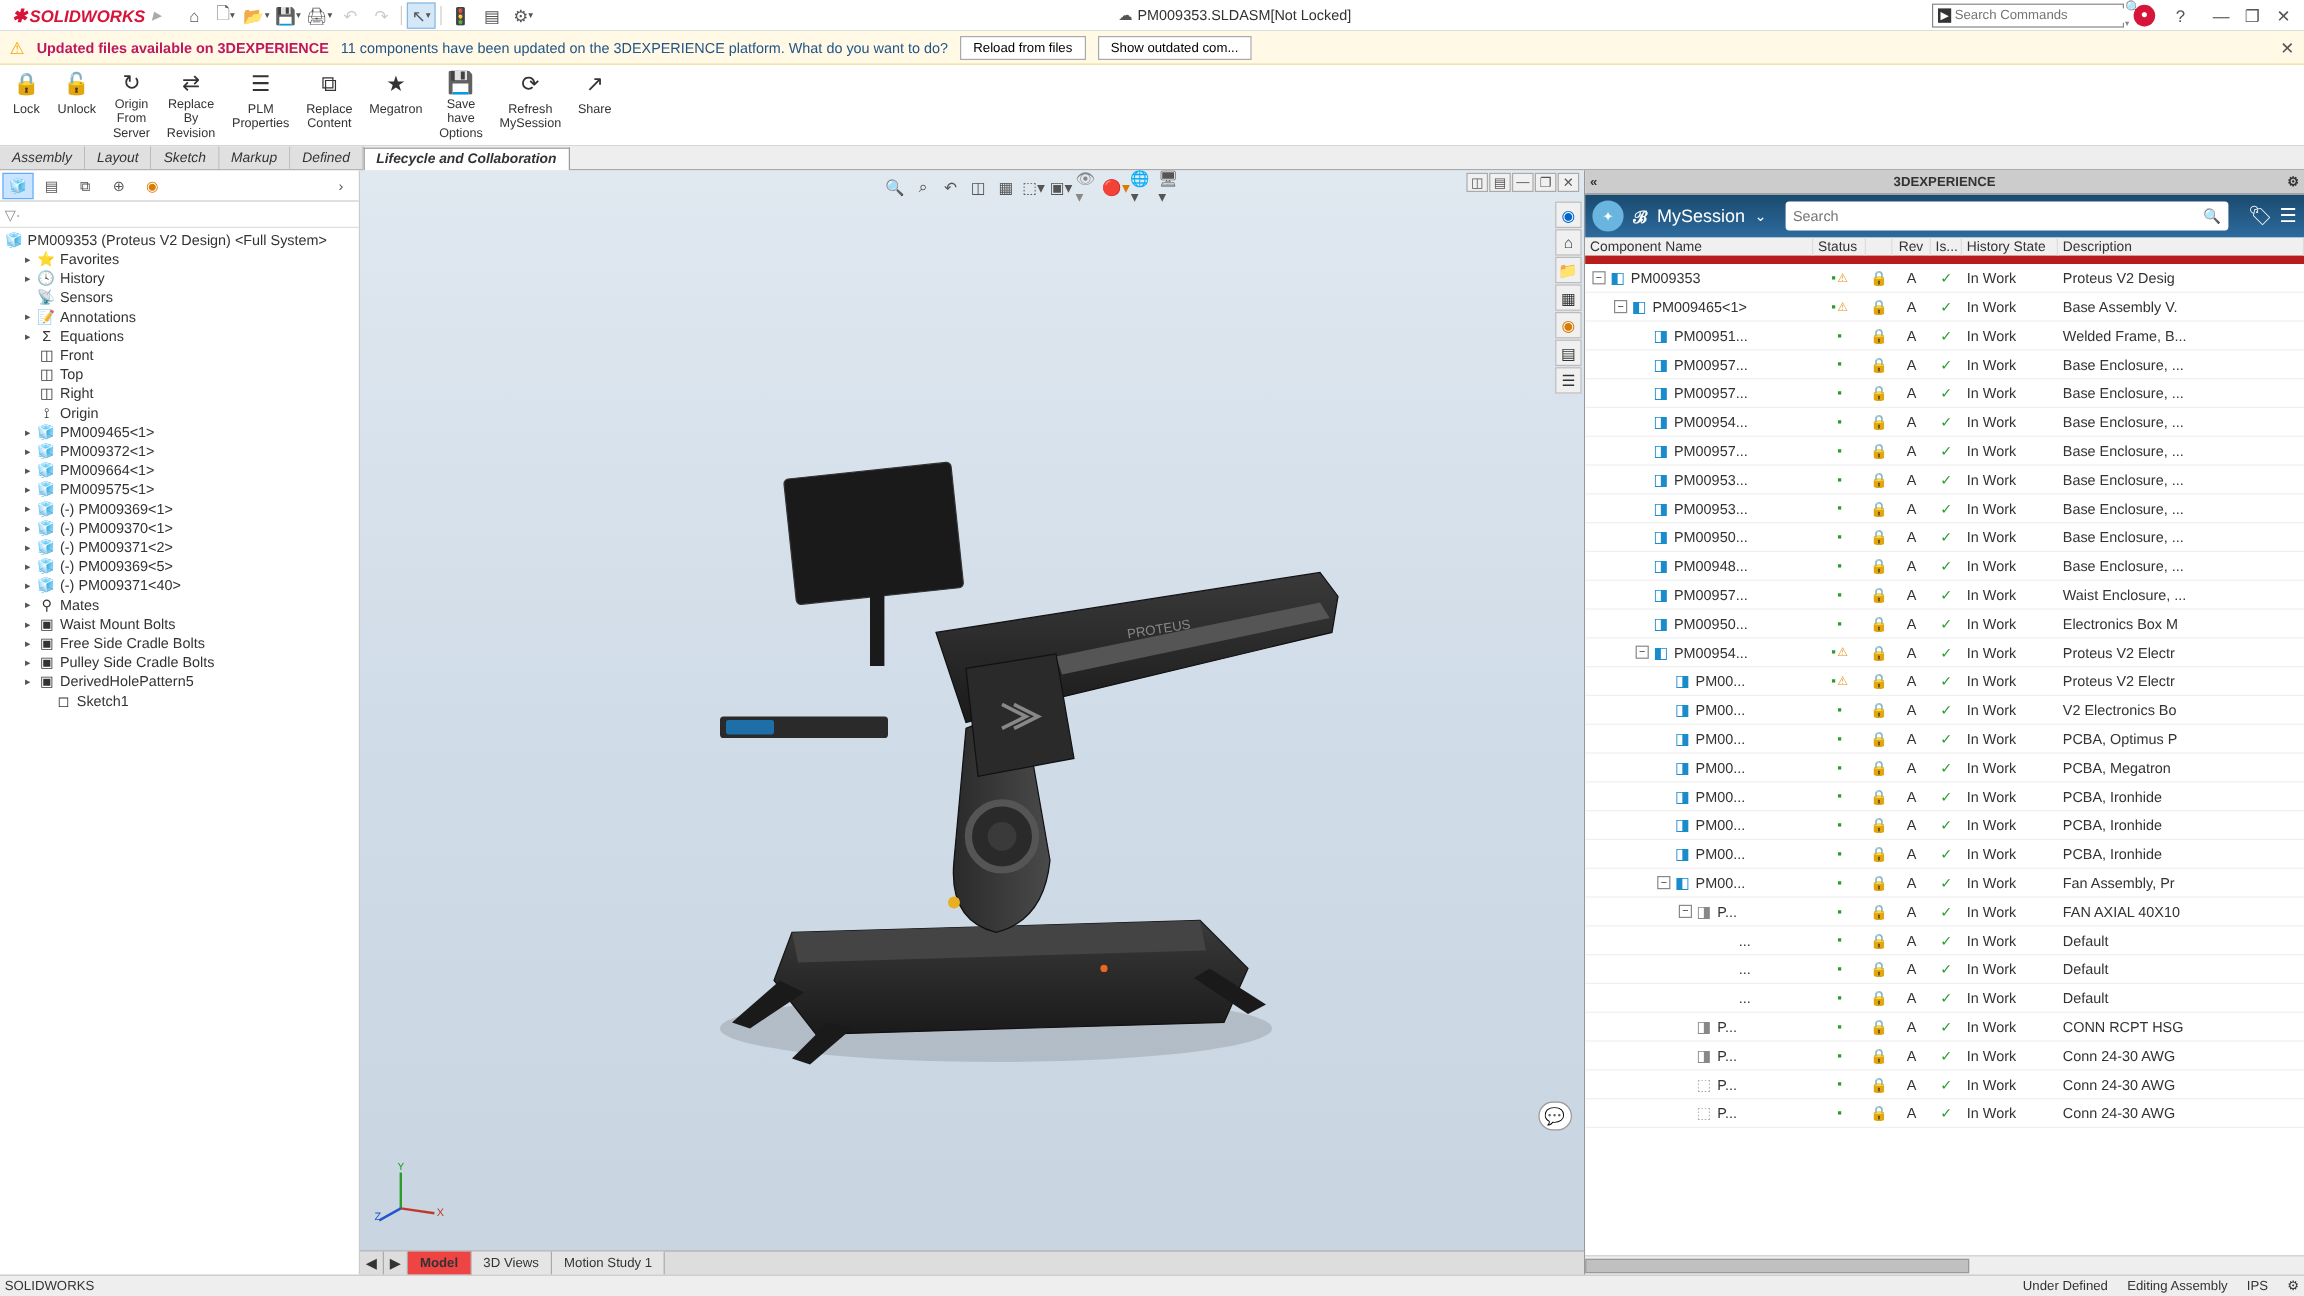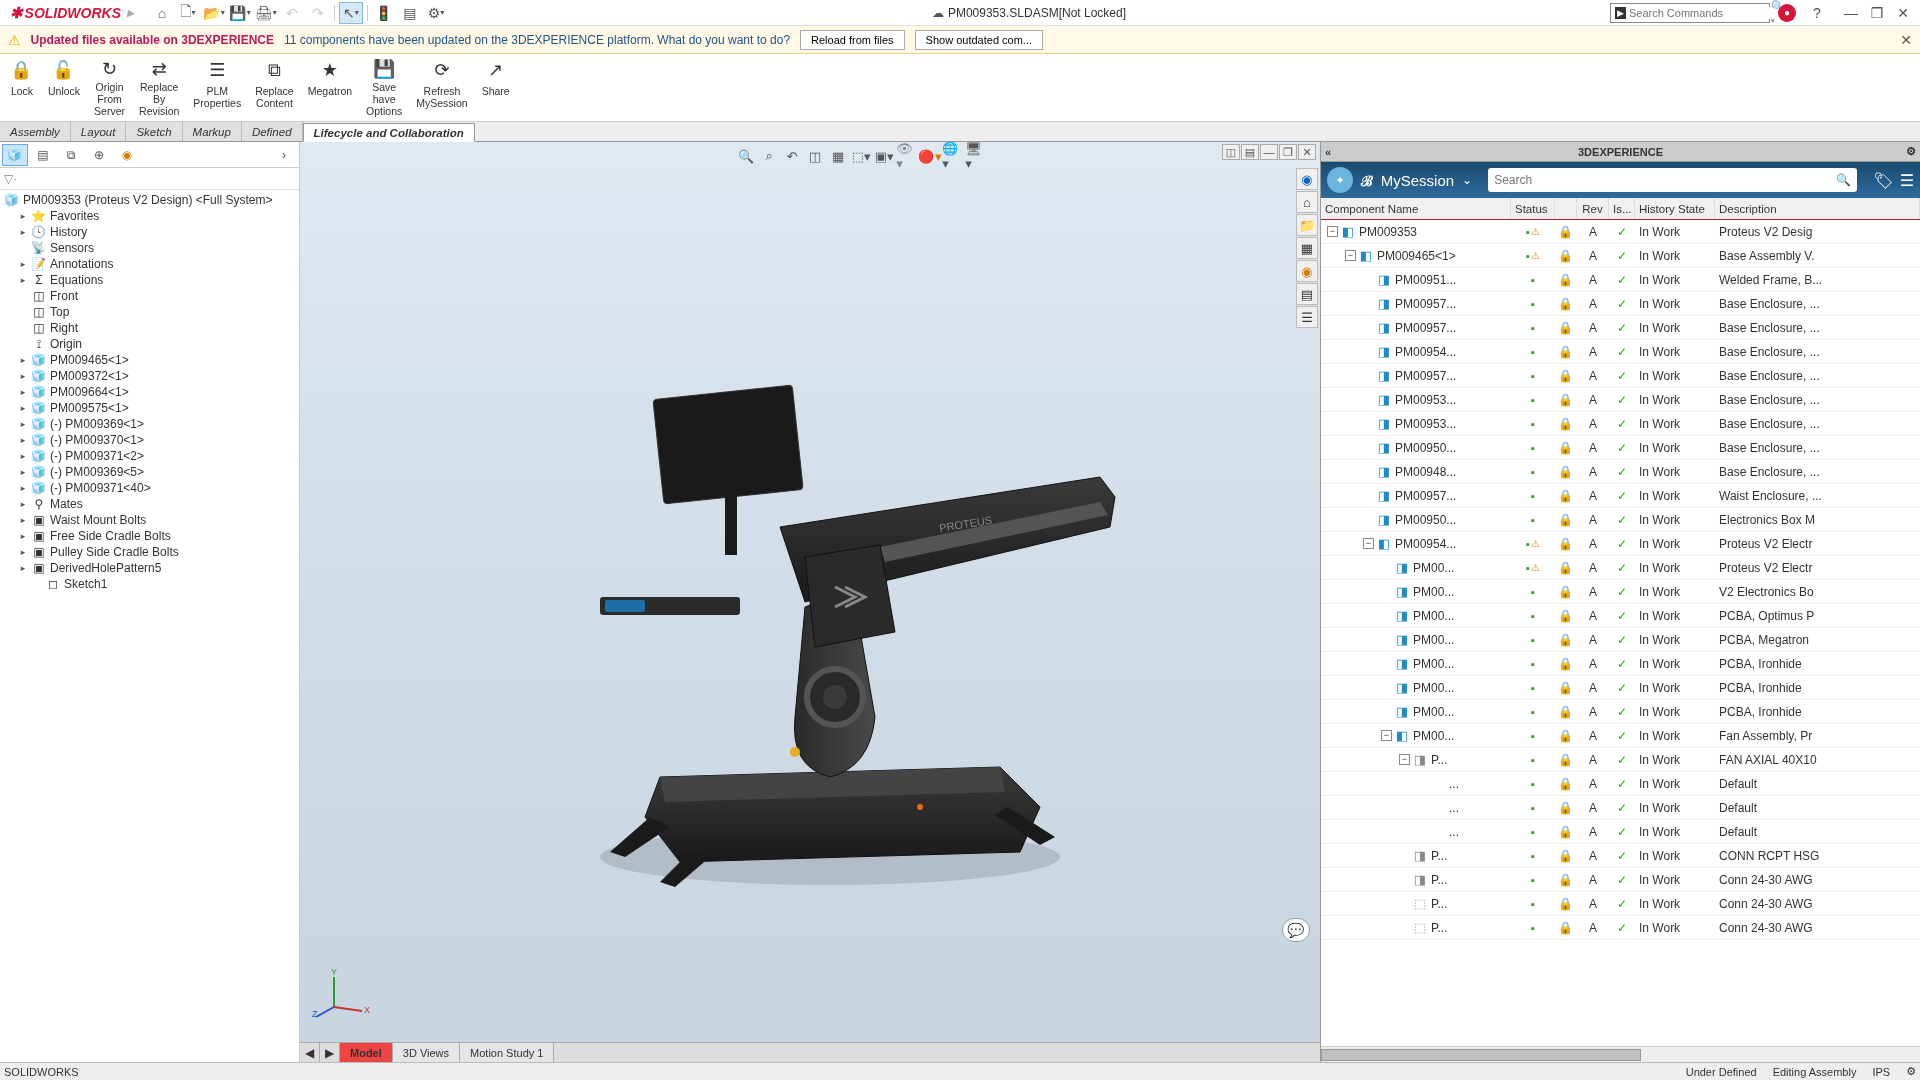--- a/index.html
+++ b/index.html
@@ -80,21 +80,21 @@
 .dx-title .gear { position:absolute; right:4px; cursor:pointer;}
 .dx-header { height: 36px; background: linear-gradient(to bottom, #1a4a6e, #2d6b9e); color: #fff; display: flex; align-items: center; padding: 0 6px; gap: 8px;}
 .dx-logo { width:26px;height:26px;border-radius:50%;background:#6ab4e0;display:flex;align-items:center;justify-content:center;color:#fff;font-size:11px;}
 .dx-ds { font-weight:bold; font-size:14px;}
 .dx-session { font-size:15px; flex:0 0 auto;}
 .dx-drop { cursor:pointer; margin-left:auto;}
 .dx-search { background:#fff; border-radius:3px; height:24px; display:flex;align-items:center;padding:0 6px;flex:1;margin-left:8px;gap:12px;}
 .dx-search input { border:none;outline:none;font-size:12px;flex:1;}
 .dx-hicons { display:flex; gap:6px; margin-left:8px;}
 .dx-hicons span { cursor:pointer; font-size:16px;}
-.dx-grid-head { height: 22px; background: #f0f0f0; border-bottom:1px solid #b91c1c; display:flex;font-size:11.5px;font-weight:normal;color:#333;}
+.dx-grid-head { height: 22px; background: #f0f0f0; border-bottom:7px solid #b91c1c; display:flex;font-size:11.5px;font-weight:normal;color:#333;}
 .dx-col { border-right:1px solid #ddd; display:flex;align-items:center;padding:0 4px;overflow:hidden;white-space:nowrap;text-overflow:ellipsis;}
 .dx-col.cn { width:190px; }
 .dx-col.st { width:44px; }
 .dx-col.lk { width:22px; }
 .dx-col.rv { width:32px; text-align:center; justify-content:center;}
 .dx-col.is { width:26px; text-align:center;}
 .dx-col.ms { width:80px; }
 .dx-col.de { flex:1; }
 .dx-grid { flex:1; overflow:auto; background:#fff;}
 .dx-row { height:24px; display:flex; border-bottom:1px solid #f0f0f0; font-size:12px; align-items:center;}

